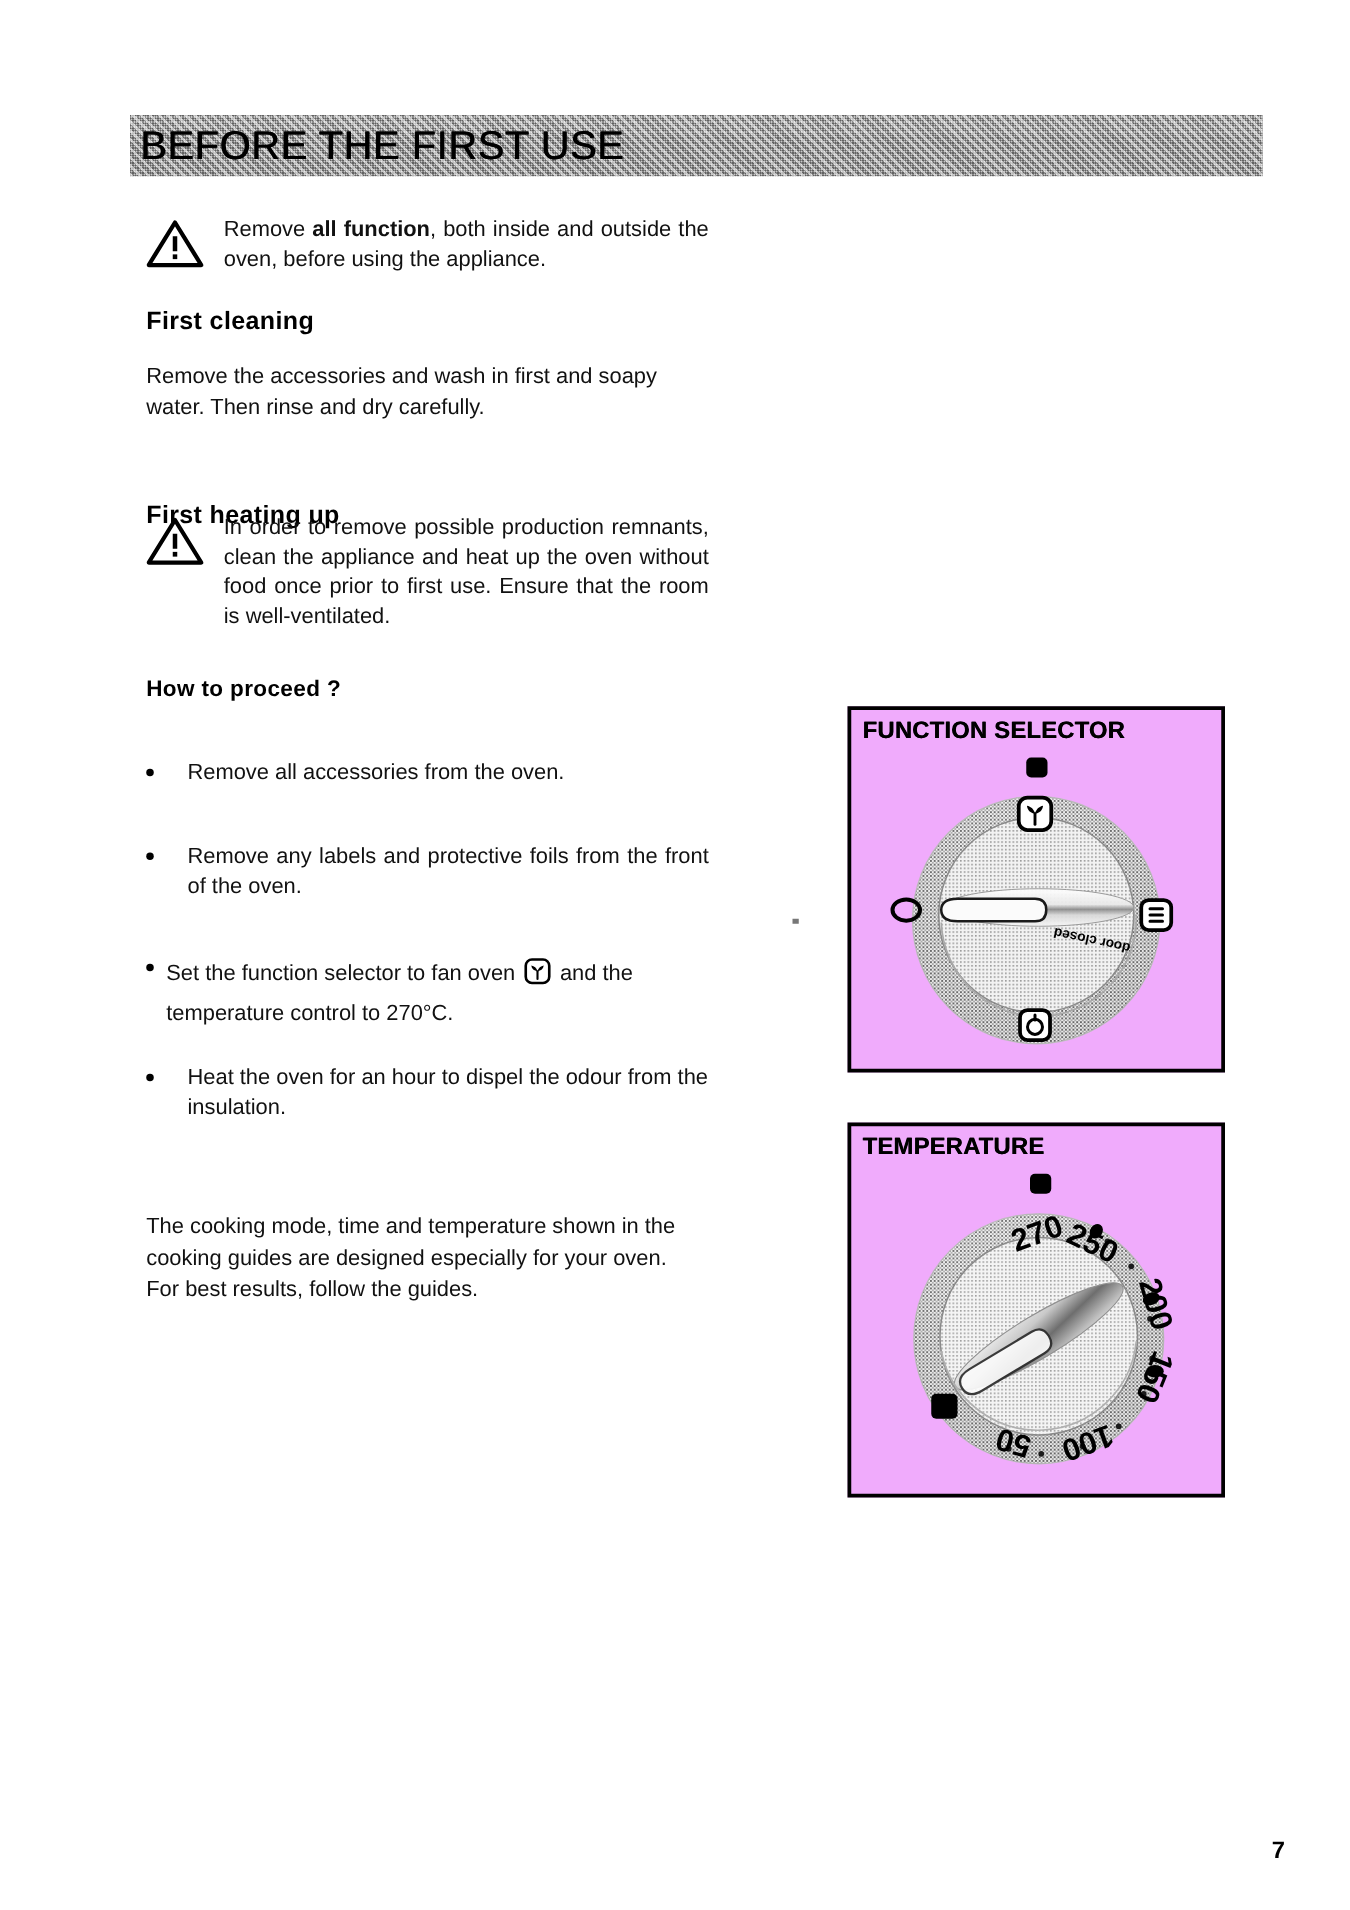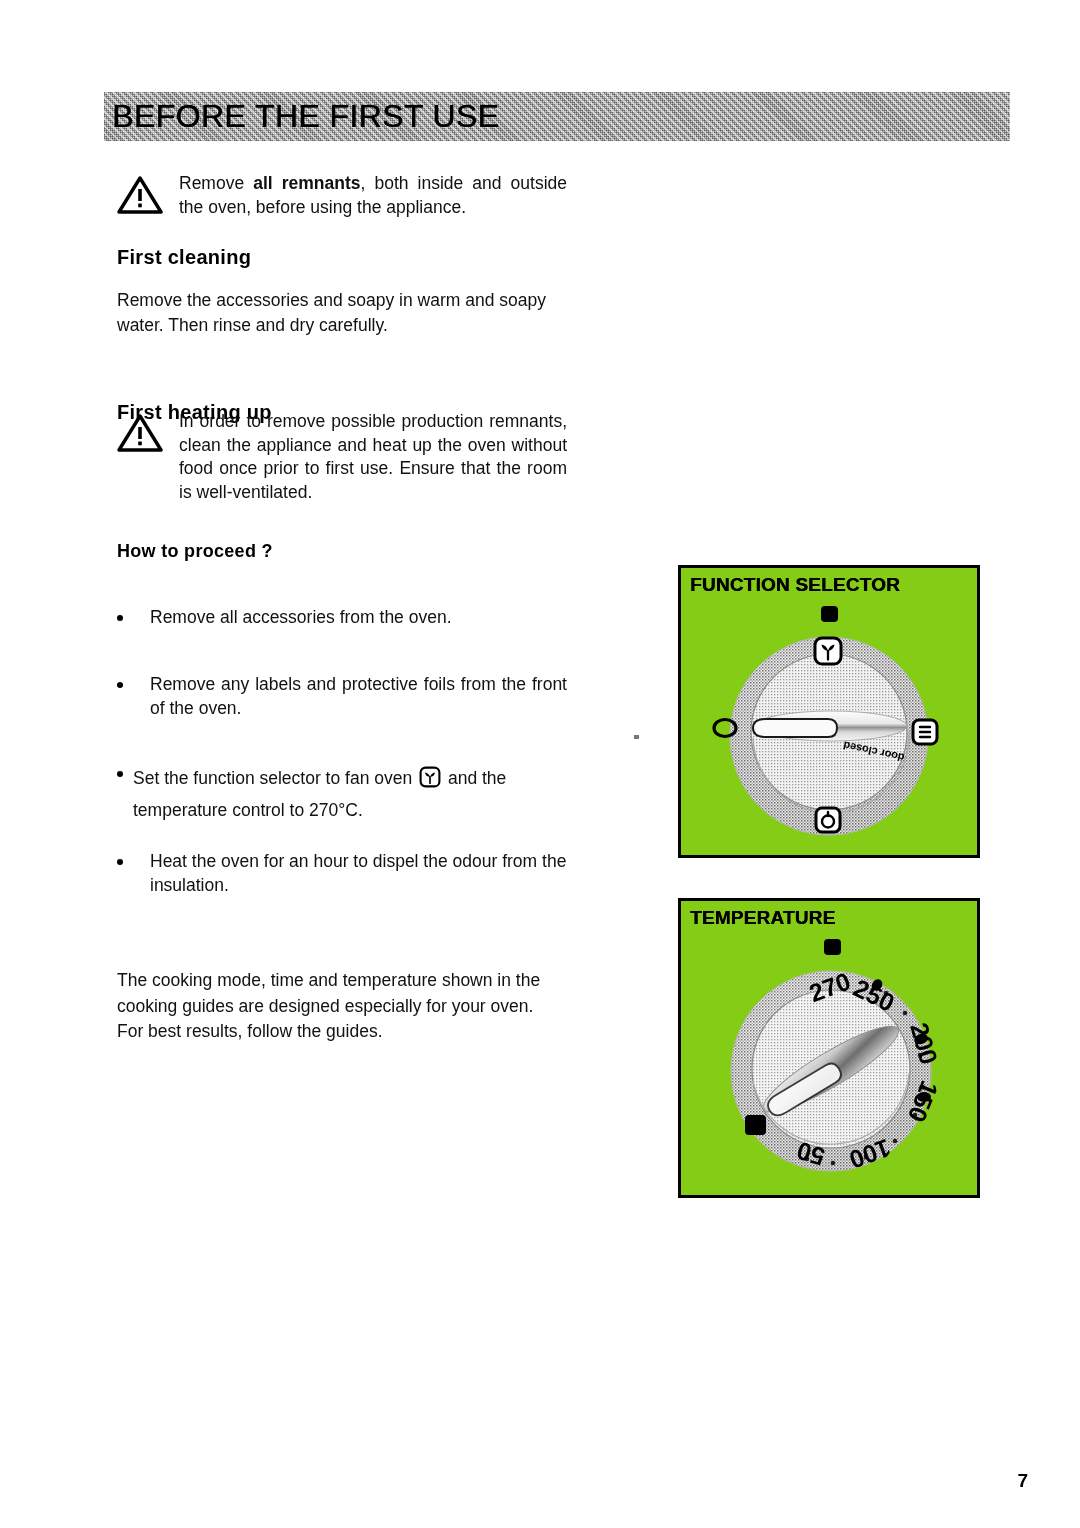--- a/index.html
+++ b/index.html
@@ -113,21 +113,21 @@
     vertical-align: -4px;
     width: 22px;
     height: 22px;
     margin: 0 2px;
   }
 
   
   .dial-box {
     position: absolute;
     border: 3px solid #000;
-    background: #84cc16;
+    background: #f0abfc;
     overflow: hidden;
   }
   .dial-box-title {
     position: absolute;
     left: 9px;
     top: 6px;
     font-size: 19px;
     font-weight: bold;
     letter-spacing: 0.2px;
     z-index: 5;
@@ -170,27 +170,27 @@
 
   <div class="warn-block" style="left:117px; top:172px; width:450px;">
     <span class="warn-icon">
       <svg viewBox="0 0 46 40" width="46" height="40" aria-hidden="true">
         <path d="M23 3 L44 37 L2 37 Z" fill="none" stroke="#000" stroke-width="3.4" stroke-linejoin="round"></path>
         <rect x="21.2" y="14" width="3.6" height="12" fill="#000"></rect>
         <rect x="21.2" y="28.5" width="3.6" height="3.8" fill="#000"></rect>
       </svg>
     </span>
     <div class="warn-text body-text just">
-      <span>Remove </span><b>all remnants</b><span>, both inside and outside the oven, before using the appliance.</span>
+      <span>Remove </span><b>all function</b><span>, both inside and outside the oven, before using the appliance.</span>
     </div>
   </div>
 
   <h2 class="section-head col-left" style="top:244px; width:430px;">First cleaning</h2>
 
-  <div class="body-text col-left" style="top:288px; width:443px; line-height:25px;">Remove the accessories and soapy in warm and soapy water. Then rinse and dry carefully.</div>
+  <div class="body-text col-left" style="top:288px; width:443px; line-height:25px;">Remove the accessories and wash in first and soapy water. Then rinse and dry carefully.</div>
 
   <h2 class="section-head col-left" style="top:374px; width:430px;margin-top:25px;">First heating up</h2>
 
   <div class="warn-block" style="left:117px; top:410px; width:450px;">
     <span class="warn-icon">
       <svg viewBox="0 0 46 40" width="46" height="40" aria-hidden="true">
         <path d="M23 3 L44 37 L2 37 Z" fill="none" stroke="#000" stroke-width="3.4" stroke-linejoin="round"></path>
         <rect x="21.2" y="14" width="3.6" height="12" fill="#000"></rect>
         <rect x="21.2" y="28.5" width="3.6" height="3.8" fill="#000"></rect>
       </svg>

